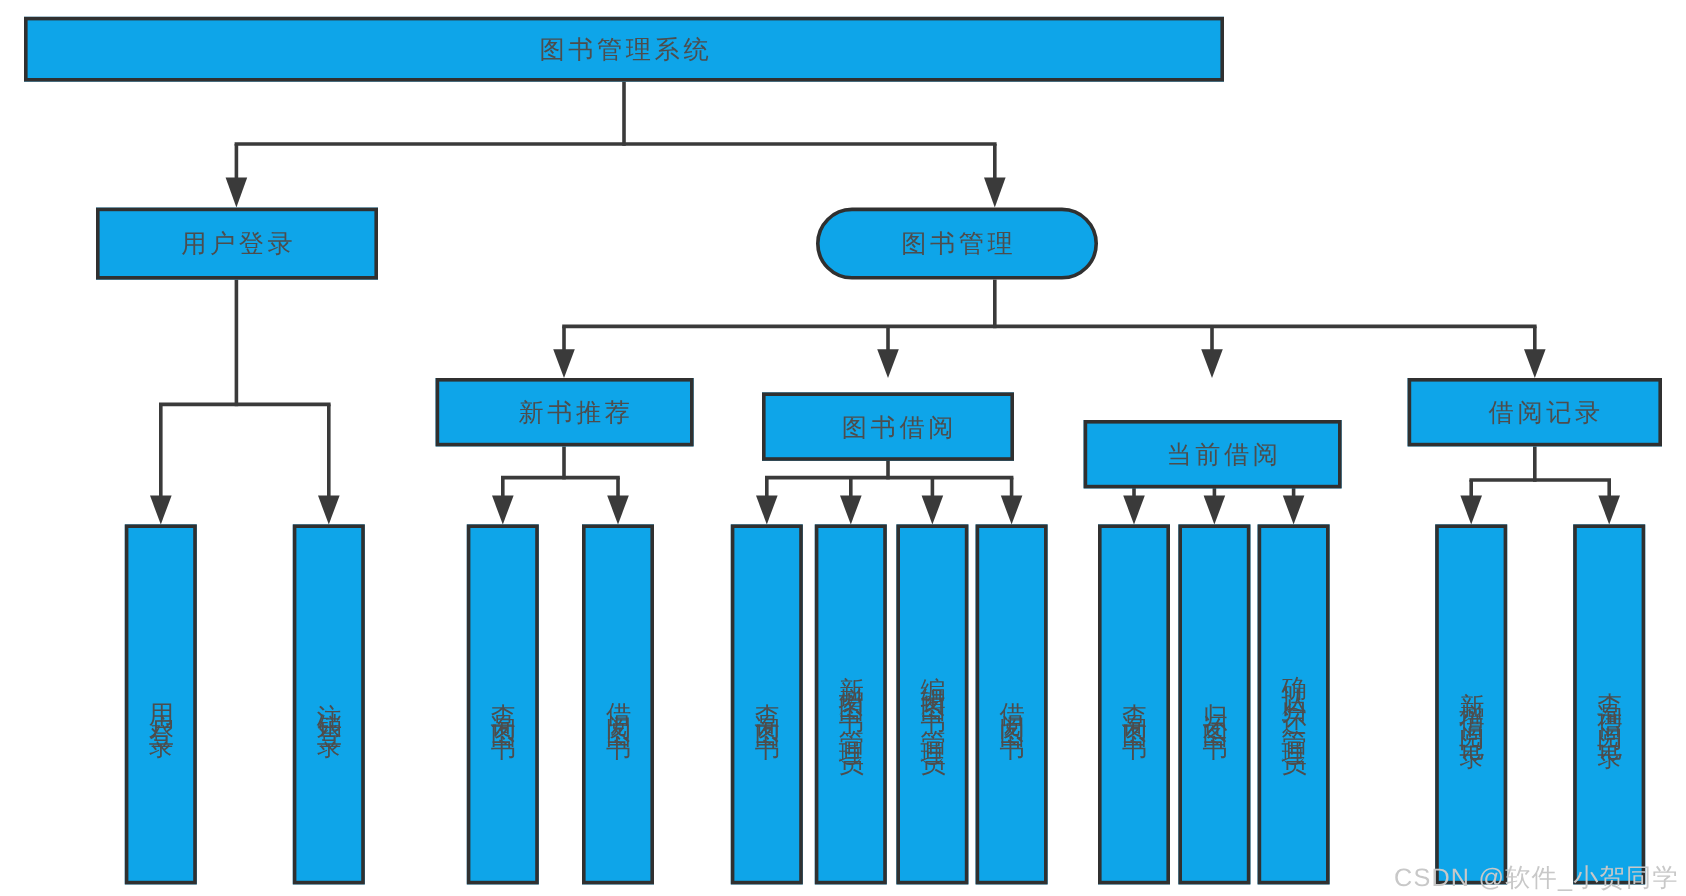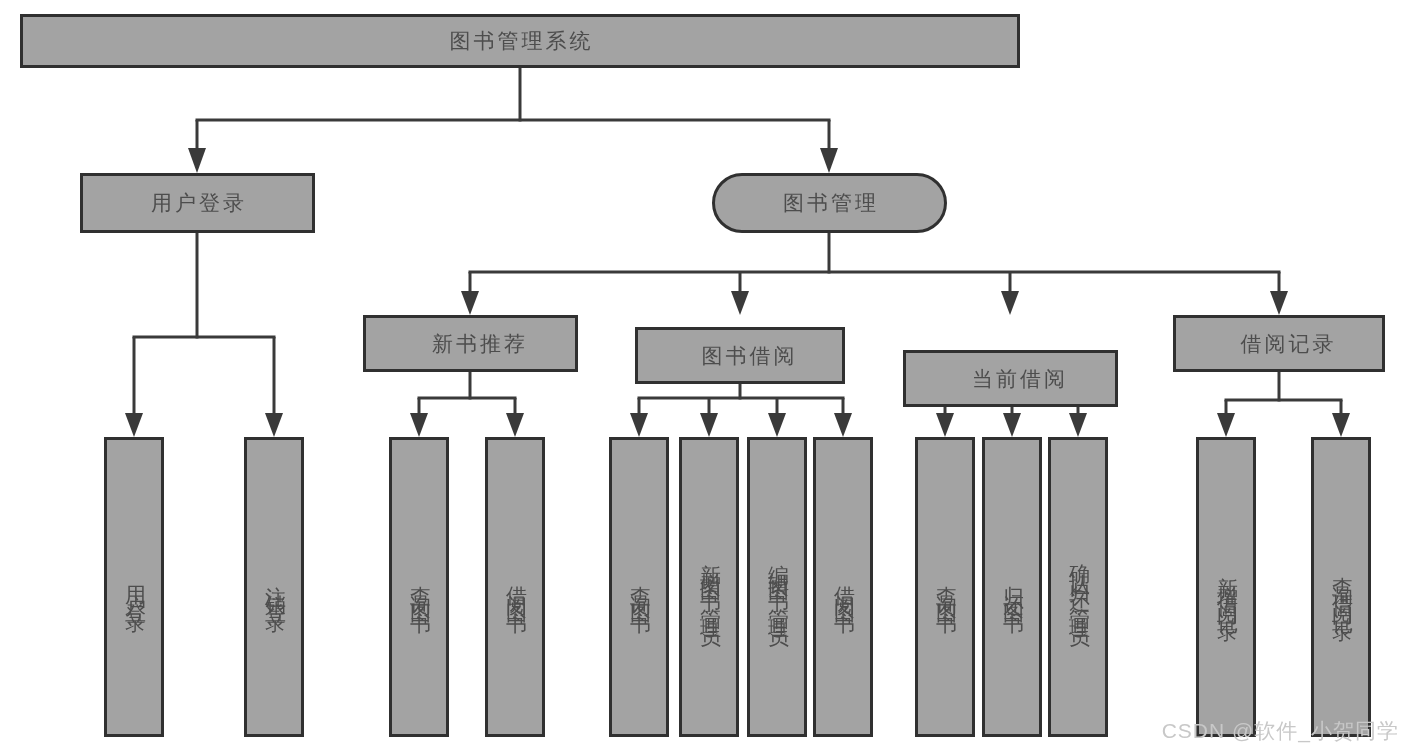--- a/index.html
+++ b/index.html
@@ -8,29 +8,28 @@
     width:1405px;height:747px;
     background:#ffffff;
     font-family:"Liberation Sans",sans-serif;
     overflow:hidden;
   }
   svg.connectors{position:absolute;left:0;top:0;width:1405px;height:747px;}
   .node{
     position:absolute;
     box-sizing:border-box;
     border:3px solid #303030;
-    background:#a3a3a3;
+    background:#0ea5e9;
     display:flex;align-items:center;justify-content:center;
     color:#4d4d4d;
     font-size:21px;
     letter-spacing:3px;
     text-indent:3px;
     white-space:nowrap;
     z-index:2;
-    font-family:Liberation Mono, monospace;
   }
   .root{left:20px;top:14px;width:1000px;height:54px;}
   .lvl2{height:60px;top:173px;width:235px;}
   .lvl3{height:57px;top:315px;padding-left:16px;}
   .leaf{top:437px;width:60px;height:300px;}
   .leaf .vtext{
     writing-mode:vertical-rl;
     text-orientation:mixed;
     letter-spacing:9px;
     line-height:1;
@@ -129,21 +128,21 @@
     </g>
   </svg>
 
   <div class="node root">
     <span>图书管理系统</span>
   </div>
 
   <div class="node lvl2" style="left:80px;">
     <span>用户登录</span>
   </div>
-  <div class="node lvl2" style="left:712px;border-radius:30px;">
+  <div class="node lvl2" style="left:680px;border-radius:30px;">
     <span>图书管理</span>
   </div>
 
   <div class="node lvl3" style="left:363px;width:215px;">
     <span>新书推荐</span>
   </div>
   <div class="node lvl3" style="left:635px;width:210px;margin-top:12px;">
     <span>图书借阅</span>
   </div>
   <div class="node lvl3" style="left:903px;width:215px;margin-top:35px;">

